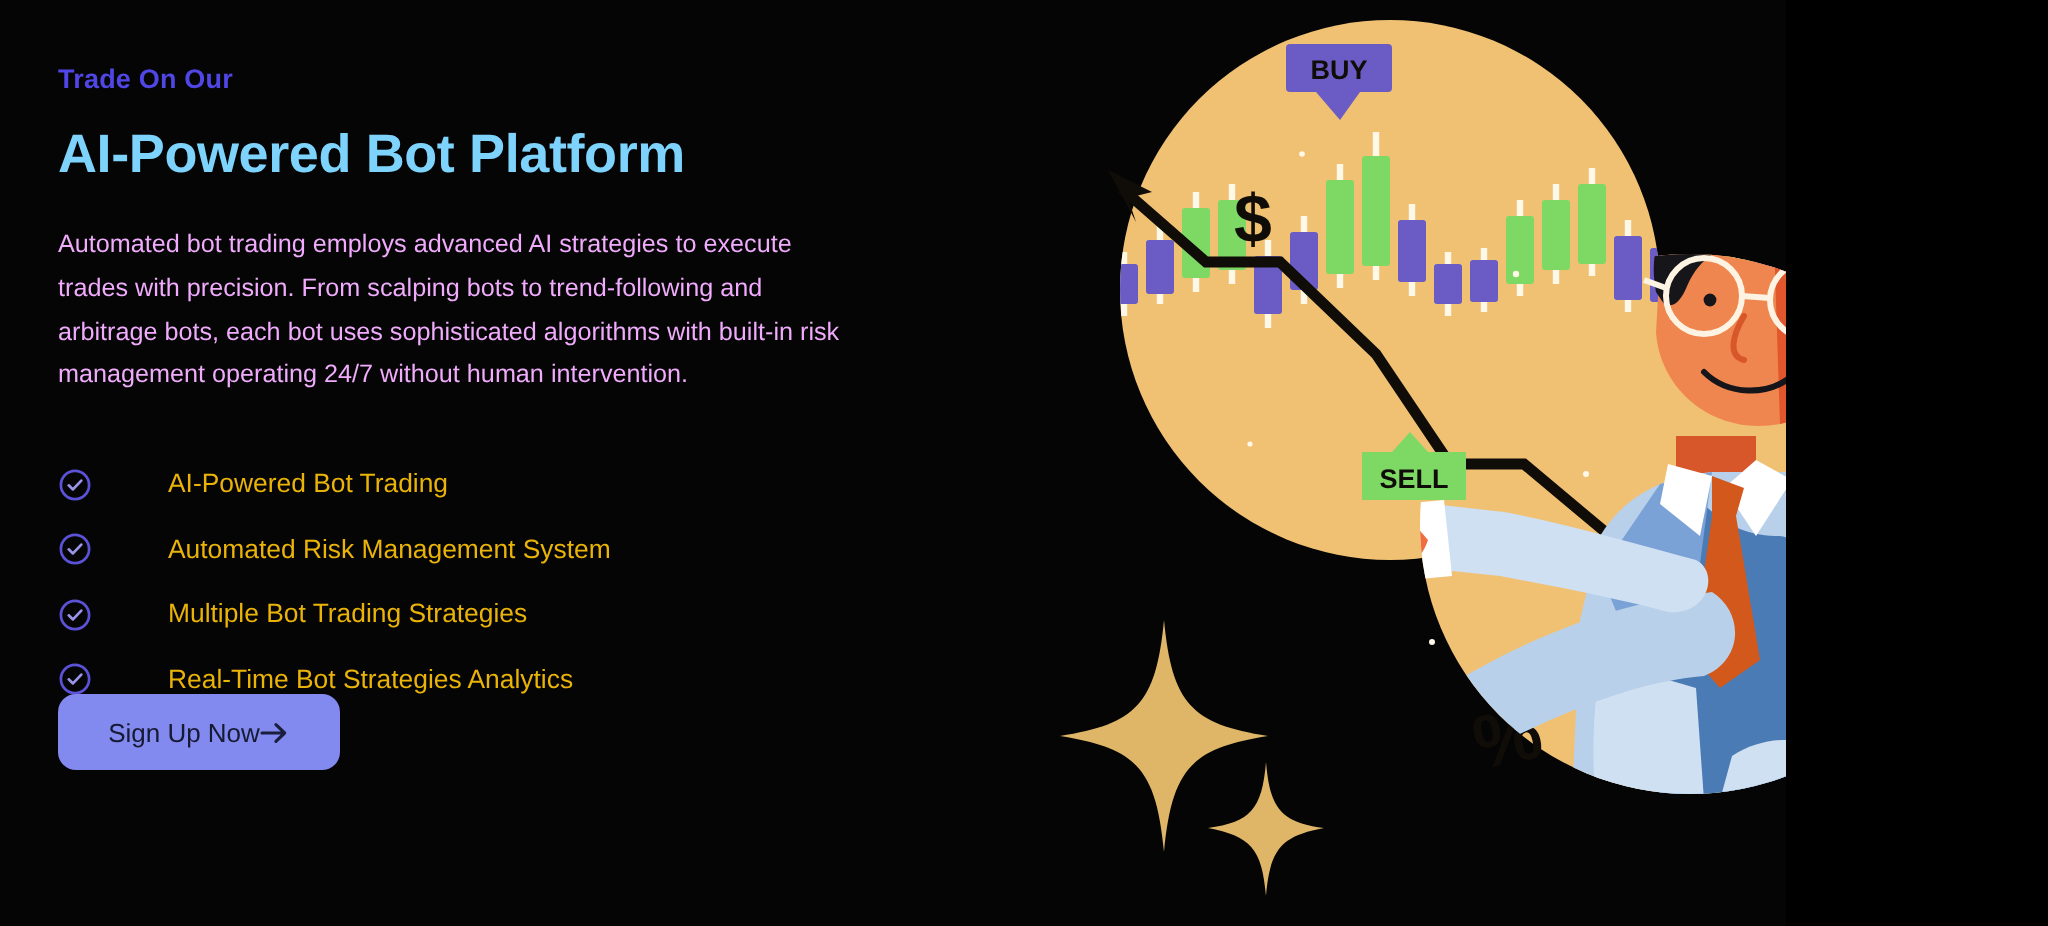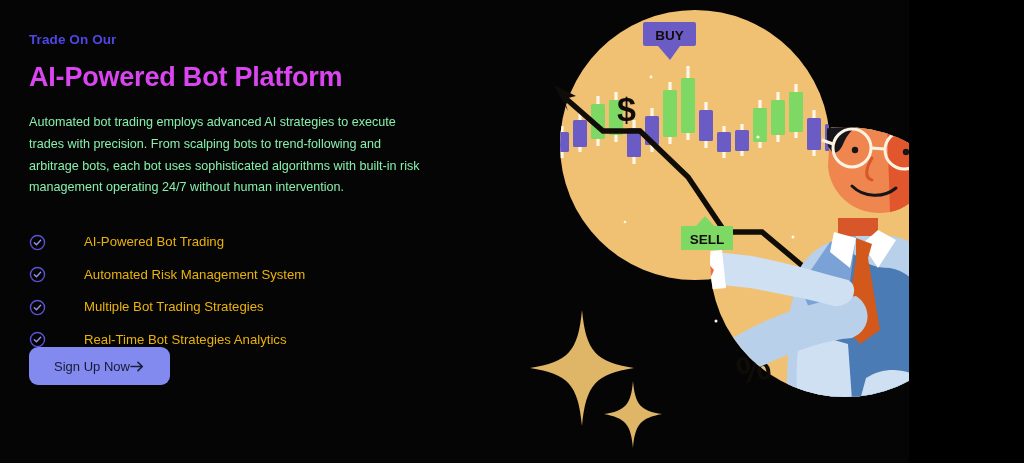--- a/index.html
+++ b/index.html
@@ -7,49 +7,48 @@
     padding: 0;
     background: #000000;
   }
   #page {
     position: relative;
     width: 893px;
     height: 463px;
     background: #050505;
     overflow: hidden;
     font-family: "Liberation Sans", sans-serif;
-    padding-left: 16px;
   }
 
   
   .left-col {
     position: absolute;
     left: 29px;
     top: 33px;
     width: 420px;
   }
   .eyebrow {
     font-size: 13.5px;
     font-weight: bold;
     color: #4f46e5;
     letter-spacing: 0.1px;
     margin: 0 0 16px 0;
     line-height: 1;
   }
   .headline {
     font-size: 27px;
     font-weight: bold;
-    color: #d946ef;
+    color: #7dd3fc;
     margin: 0 0 20px 0;
     line-height: 1.1;
     letter-spacing: -0.2px;
   }
   .description {
     font-size: 12.6px;
-    color: #86efac;
+    color: #f0abfc;
     line-height: 1.72;
     margin: 0;
     width: 398px;
   }
 
   .feature-list {
     list-style: none;
     margin: 27px 0 0 0;
     padding: 0;
   }

